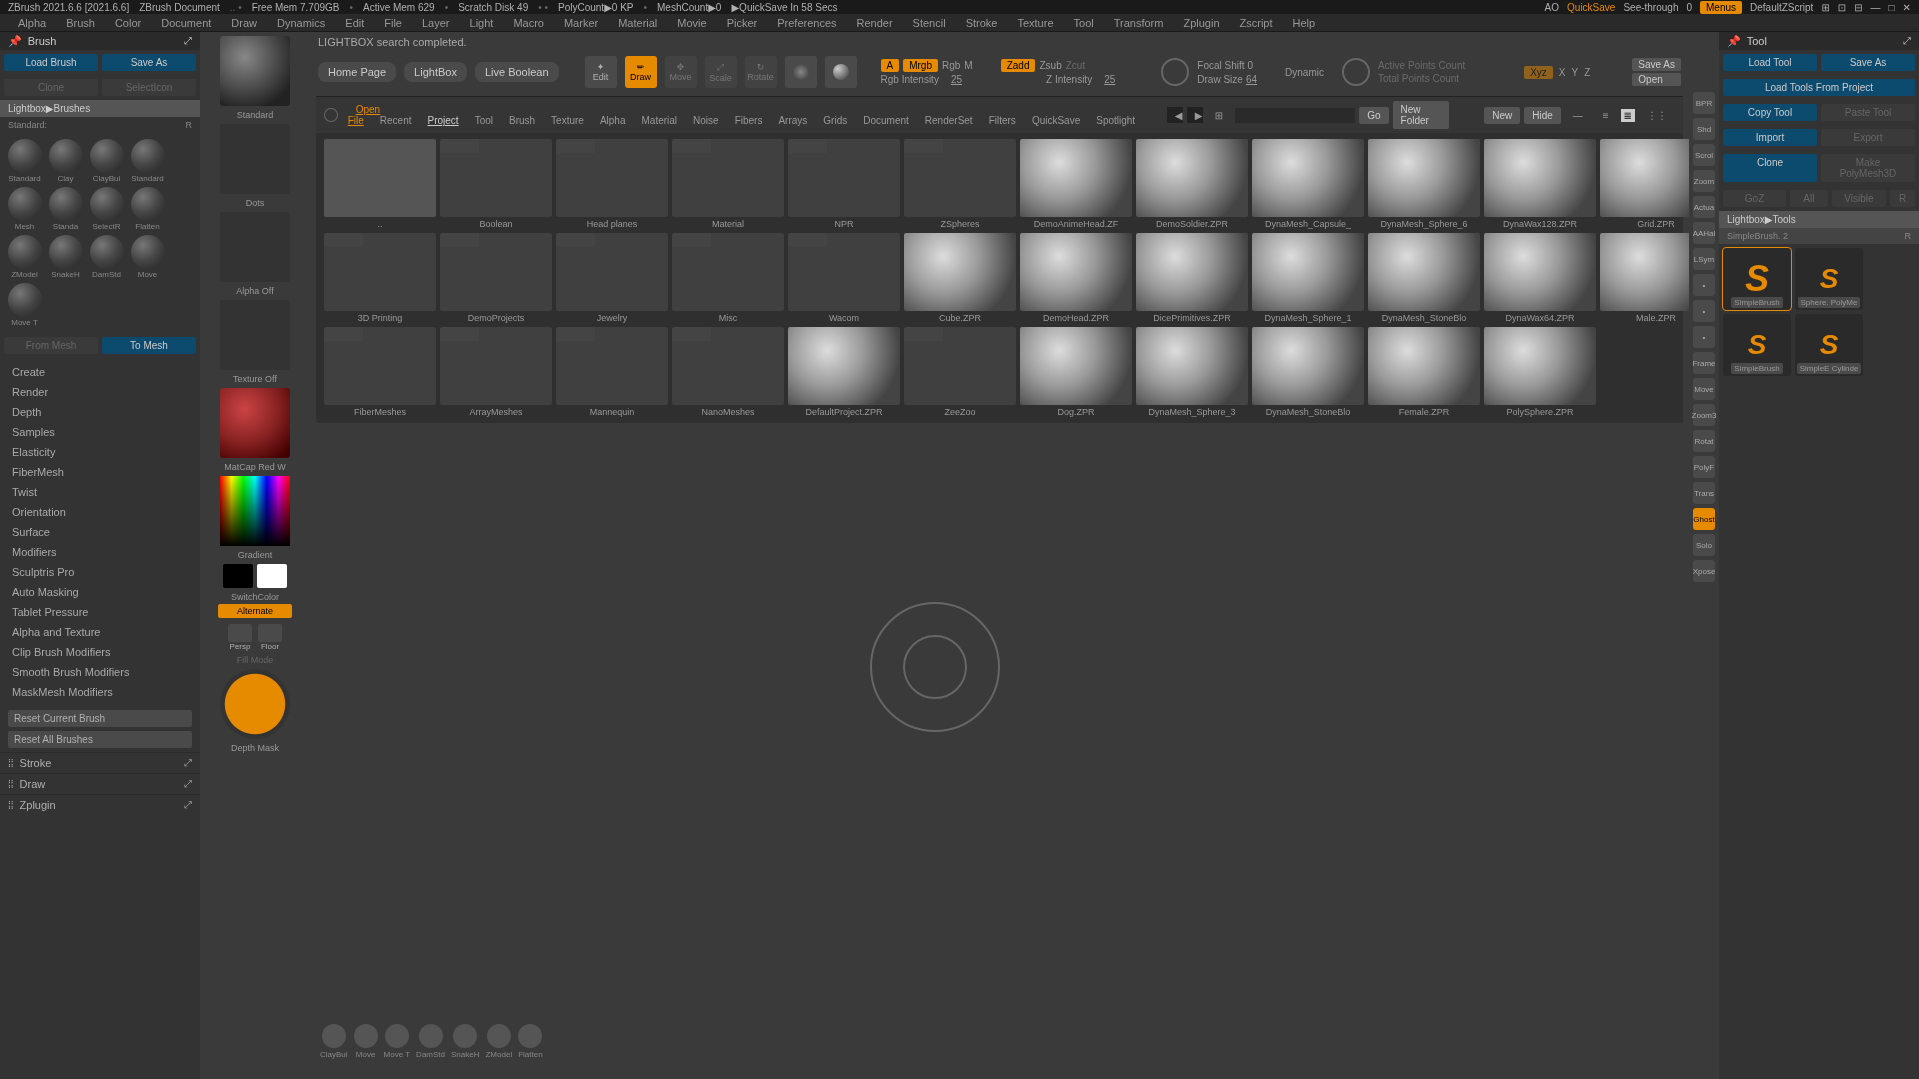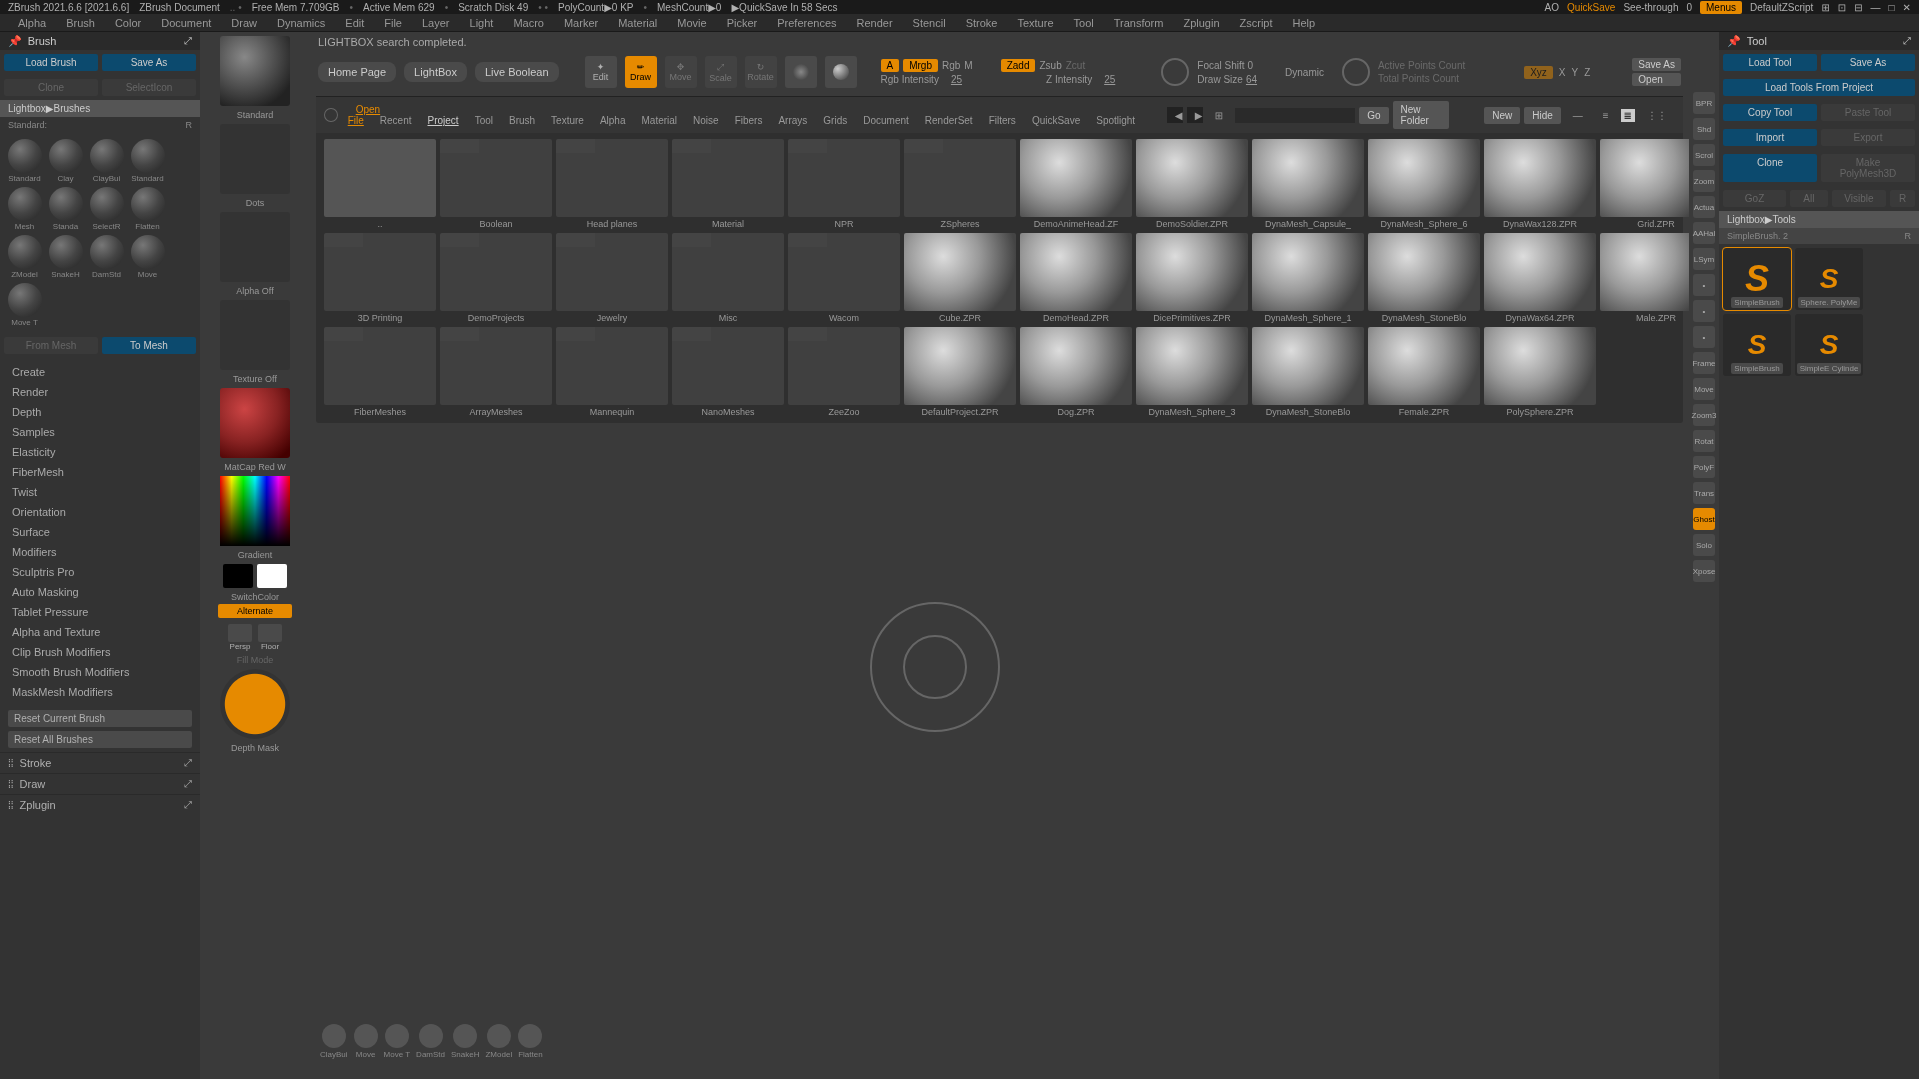--- a/index.html
+++ b/index.html
@@ -494,26 +494,26 @@
           </div>
           <div class="thumb">
             <div class="thumb-img folder" style="background:#404040"></div>
             <div class="thumb-label">Mannequin</div>
           </div>
           <div class="thumb">
             <div class="thumb-img folder" style="background:#404040"></div>
             <div class="thumb-label">NanoMeshes</div>
           </div>
           <div class="thumb">
+            <div class="thumb-img sphere" style=""></div>
+            <div class="thumb-label">DefaultProject.ZPR</div>
+          </div>
+          <div class="thumb">
             <div class="thumb-img folder" style="background:#404040"></div>
             <div class="thumb-label">ZeeZoo</div>
-          </div>
-          <div class="thumb">
-            <div class="thumb-img sphere" style=""></div>
-            <div class="thumb-label">DefaultProject.ZPR</div>
           </div>
           <div class="thumb">
             <div class="thumb-img sphere" style=""></div>
             <div class="thumb-label">Dog.ZPR</div>
           </div>
           <div class="thumb">
             <div class="thumb-img sphere" style=""></div>
             <div class="thumb-label">DynaMesh_Sphere_3</div>
           </div>
           <div class="thumb">

